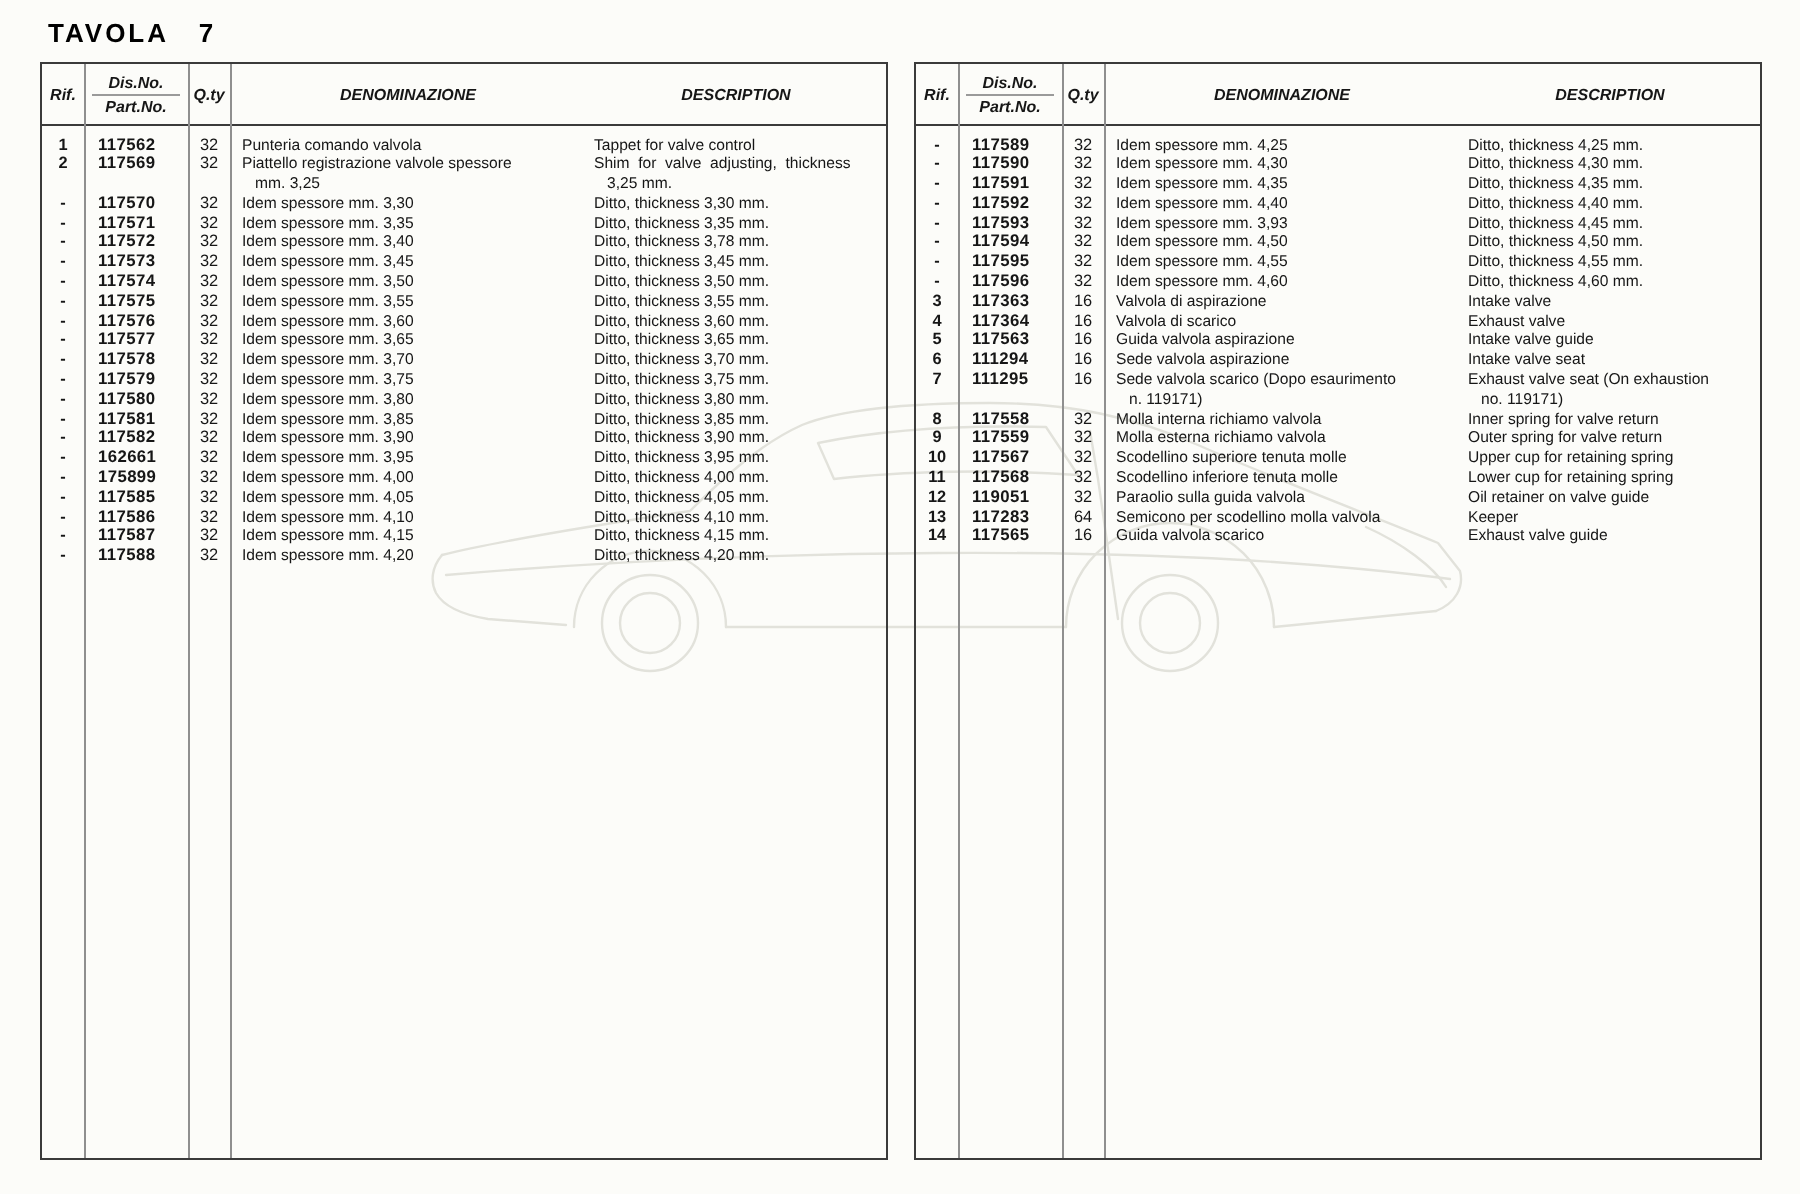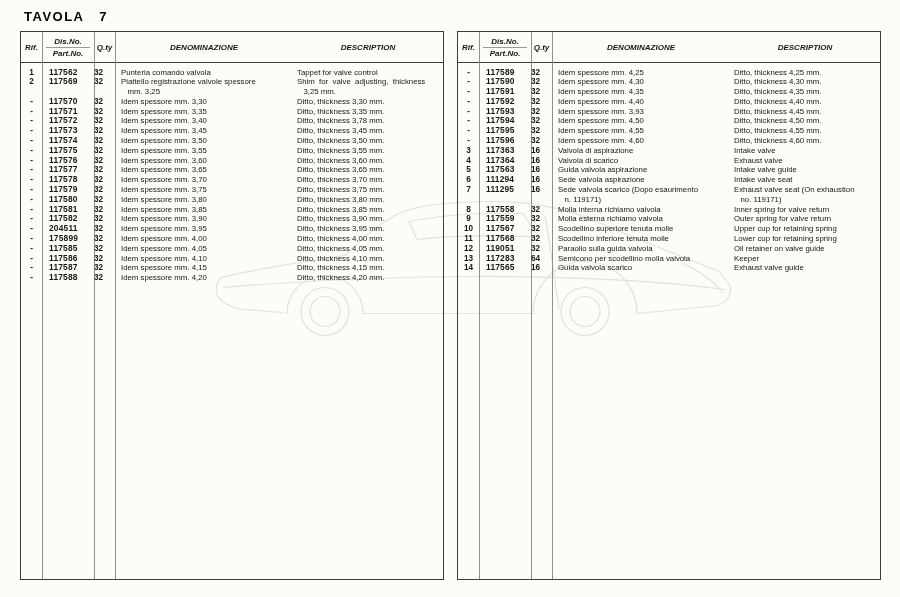--- a/index.html
+++ b/index.html
@@ -36,21 +36,21 @@
   .h-part .hpart-bottom{display:block;border-top:1px solid #9a9a9a;margin:1px 4px 0 4px;padding-top:1px;}
   .h-part .hpart-top{display:block;}
   .tbody{position:absolute;top:31.5px;left:0;right:0;padding-top:4px;}
   .trow{
     display:grid;grid-template-columns:21px 52px 21px 178px 1fr;
     height:9.8px;line-height:9.8px;
   }
   .cell{font-size:7.8px;white-space:pre;overflow:visible;}
   .c-rif{text-align:center;font-weight:bold;font-size:8.2px;}
   .c-part{padding-left:7px;font-weight:bold;font-size:8.4px;letter-spacing:0.2px;}
-  .c-qty{font-weight:bold;font-size:8.2px;}
+  .c-qty{text-align:center;font-weight:normal;font-size:8.2px;}
   .c-den{padding-left:6px;}
   .c-desc{padding-left:4px;}
 </style>
 </head>
 <body>
 
 <div class="page-title">TAVOLA   7</div>
 
 <svg class="watermark" viewBox="0 0 540 155" fill="none" stroke="#e2e2db" stroke-width="1.2" stroke-linecap="round" stroke-linejoin="round">
   <path d="M8 84 C40 76 92 68 132 62 C150 44 168 28 188 19 C208 11 242 8 282 8 C322 8 354 15 386 29 C422 45 472 64 506 78 L517 92 C519 100 515 108 505 112"></path>
@@ -191,21 +191,21 @@
       </div>
       <div class="trow">
         <span class="cell c-rif">-</span>
         <span class="cell c-part">117582</span>
         <span class="cell c-qty">32</span>
         <span class="cell c-den">Idem spessore mm. 3,90</span>
         <span class="cell c-desc">Ditto, thickness 3,90 mm.</span>
       </div>
       <div class="trow">
         <span class="cell c-rif">-</span>
-        <span class="cell c-part">204511</span>
+        <span class="cell c-part">162661</span>
         <span class="cell c-qty">32</span>
         <span class="cell c-den">Idem spessore mm. 3,95</span>
         <span class="cell c-desc">Ditto, thickness 3,95 mm.</span>
       </div>
       <div class="trow">
         <span class="cell c-rif">-</span>
         <span class="cell c-part">175899</span>
         <span class="cell c-qty">32</span>
         <span class="cell c-den">Idem spessore mm. 4,00</span>
         <span class="cell c-desc">Ditto, thickness 4,00 mm.</span>

